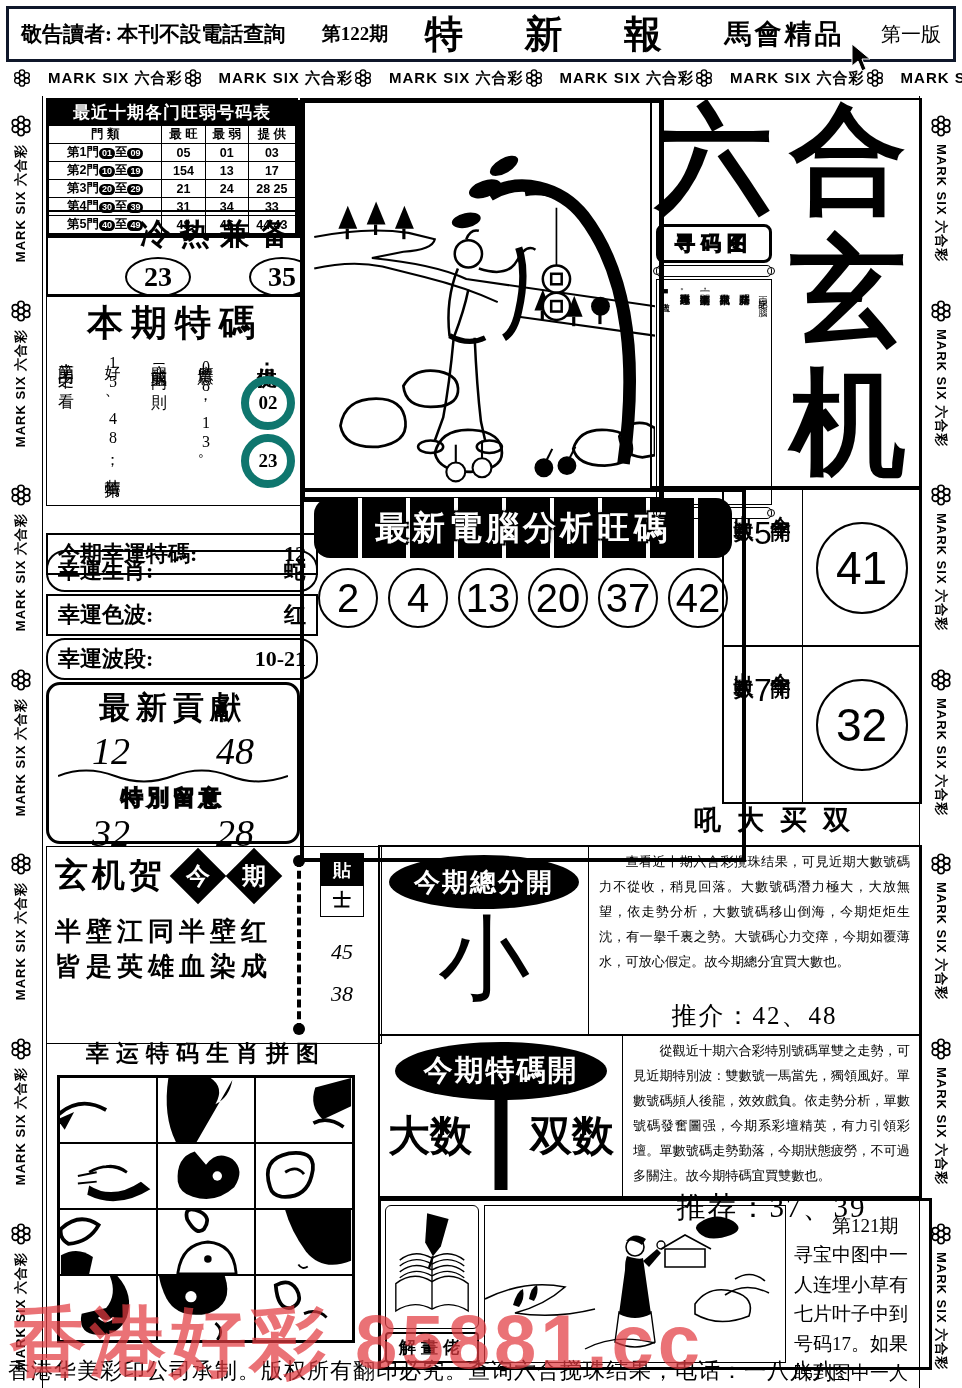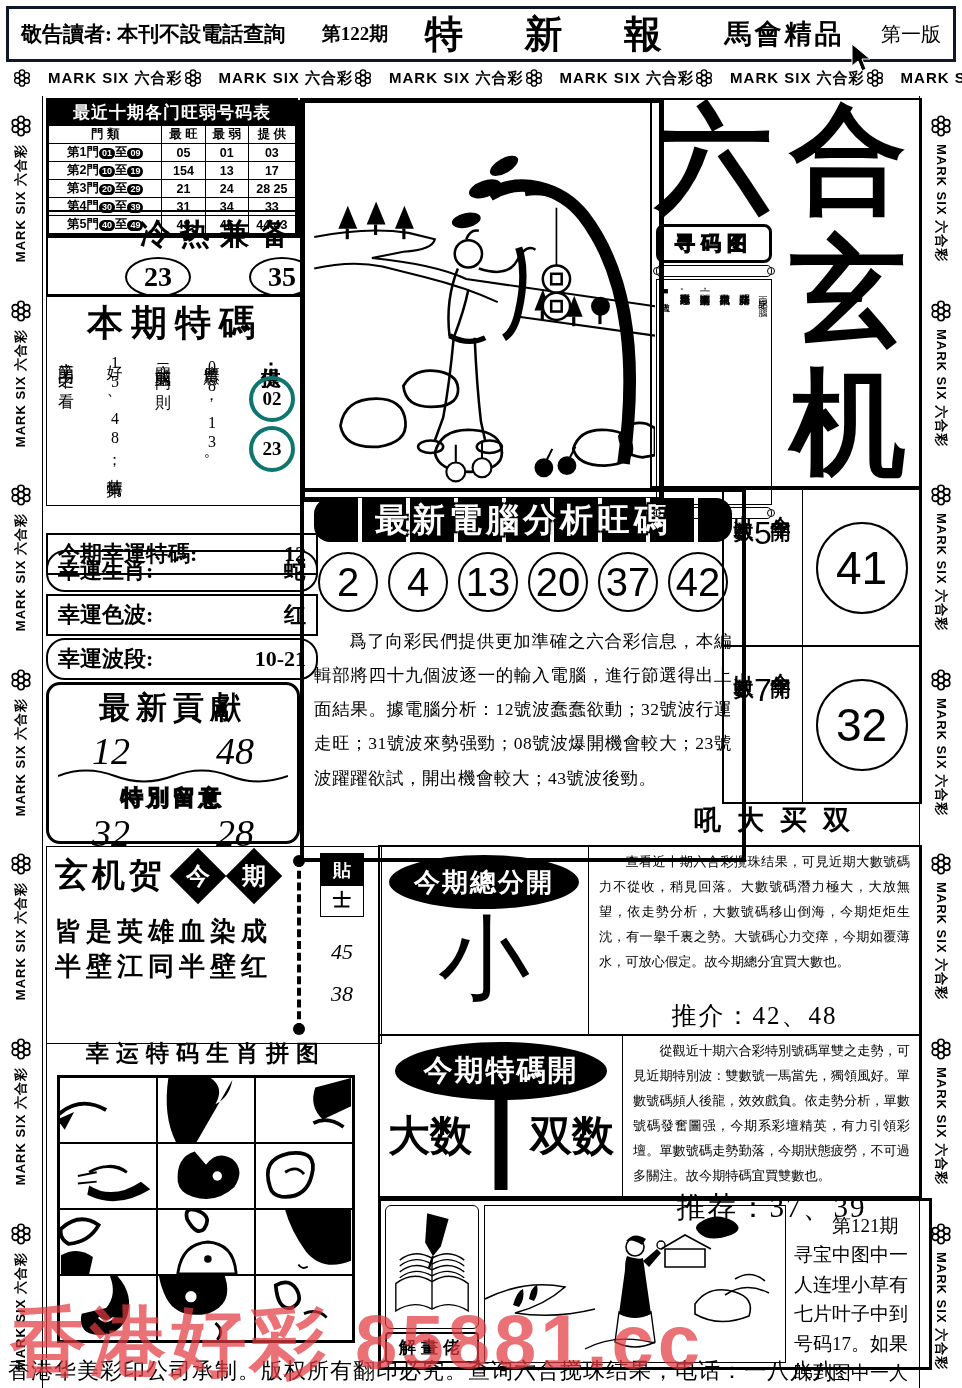--- a/index.html
+++ b/index.html
@@ -49,21 +49,21 @@
   .enum{display:inline-block;border:2px solid #000;border-radius:50%;width:62px;height:36px;
         line-height:36px;font-size:28px;font-weight:bold;}
 
   
   .specialbox{left:46px;top:296px;width:248px;height:204px;border:1px solid #000;padding:2px 4px;}
   .specialbox .tt{font-size:36px;font-weight:900;letter-spacing:8px;text-align:center;}
   .speccols{display:flex;justify-content:space-between;height:146px;margin-top:4px;padding:0 4px;}
   .vcol{writing-mode:vertical-rl;text-orientation:upright;font-size:16px;letter-spacing:2px;}
   .offercol{display:flex;flex-direction:column;align-items:center;gap:4px;}
   .offercol .olabel{writing-mode:vertical-rl;text-orientation:upright;font-size:20px;font-weight:bold;}
-  .cnum{display:inline-block;border:4px solid #0f766e;border-radius:50%;width:38px;height:38px;
+  .cnum{display:inline-block;border:8px solid #0f766e;border-radius:50%;width:38px;height:38px;
         line-height:38px;text-align:center;font-size:19px;font-weight:bold;}
 
   
   .lrow{left:46px;width:248px;height:38px;border:2px solid #000;display:flex;align-items:center;
         justify-content:space-between;padding:0 10px;font-size:22px;font-weight:bold;}
   .lrow.round{border-radius:19px;}
 
   
   .contrib{left:46px;top:682px;width:248px;height:156px;border:3px solid #000;border-radius:14px;
            text-align:center;}
@@ -101,21 +101,21 @@
          border:2px solid #000;}
   .pcell{border:1px solid #000;height:64px;background:#fff;overflow:hidden;}
   .pcell svg{width:100%;height:100%;}
 
   
   .scene{left:300px;top:98px;width:346px;height:386px;border:5px solid #000;background:#fff;padding:4px;}
   .scene svg{width:100%;height:100%;}
 
   
   .comp{left:300px;top:488px;width:418px;height:354px;border:4px solid #000;padding:6px 10px;}
-  .banner{position:relative;height:44px;background:#000;border-radius:16px;overflow:hidden;
+  .banner{position:relative;height:60px;background:#000;border-radius:16px;overflow:hidden;
           display:flex;align-items:center;justify-content:center;}
   .banner::before{content:"";position:absolute;inset:0;
           background:repeating-linear-gradient(90deg,transparent 0 44px,#fff 44px 48px);}
   .banner span{position:relative;color:#fff;font-size:33px;font-weight:900;letter-spacing:4px;
           text-shadow:2px 2px 0 #000,-2px -2px 0 #000,2px -2px 0 #000,-2px 2px 0 #000,0 0 5px #000;}
   .cnumrow{display:flex;justify-content:space-between;padding:10px 4px 4px;}
   .bignum{width:56px;height:56px;border:2.5px solid #000;border-radius:50%;text-align:center;
           line-height:56px;font-size:40px;font-family:"Liberation Sans",sans-serif;}
   .analysis{font-size:17.5px;line-height:1.95;text-align:justify;text-indent:2em;margin-top:8px;
             letter-spacing:0.5px;}
@@ -634,22 +634,22 @@
       <div class="mys-title">
         <span class="plain">玄机贺</span>
         <span class="dia">
             <span>今</span>
           </span>
         <span class="dia">
             <span>期</span>
           </span>
       </div>
       <div class="mys-poem">
+        <div>半壁江同半壁红</div>
         <div>皆是英雄血染成</div>
-        <div>半壁江同半壁红</div>
       </div>
     </div>
     <div class="dashline"></div>
     <div class="mys-right">
       <span class="tipbox">
         <span class="t1">貼</span>
         <span class="t2">士</span>
       </span>
       <div class="tipnums">
         <div>45</div>
@@ -795,21 +795,20 @@
       <span>最新電腦分析旺碼</span>
     </div>
     <div class="cnumrow">
       <span class="bignum">2</span>
       <span class="bignum">4</span>
       <span class="bignum">13</span>
       <span class="bignum">20</span>
       <span class="bignum">37</span>
       <span class="bignum">42</span>
     </div>
-    <div class="analysis">爲了向彩民們提供更加準確之六合彩信息，本編輯部將四十九個波逐一的輸入電腦，進行節選得出上面結果。據電腦分析：12號波蠢蠢欲動；32號波行運走旺；31號波來勢强勁；08號波爆開機會較大；23號波躍躍欲試，開出機會較大；43號波後勁。</div>
   </div>
 
   <div class="abs masthead">
     <div class="mh-left">
       <div class="bigchar">六</div>
       <div class="scroll">
         <div class="plaque">寻码图</div>
         <div class="roller"></div>
         <div class="scrollbody">
           <span class="scol sign">■曾道人</span>

